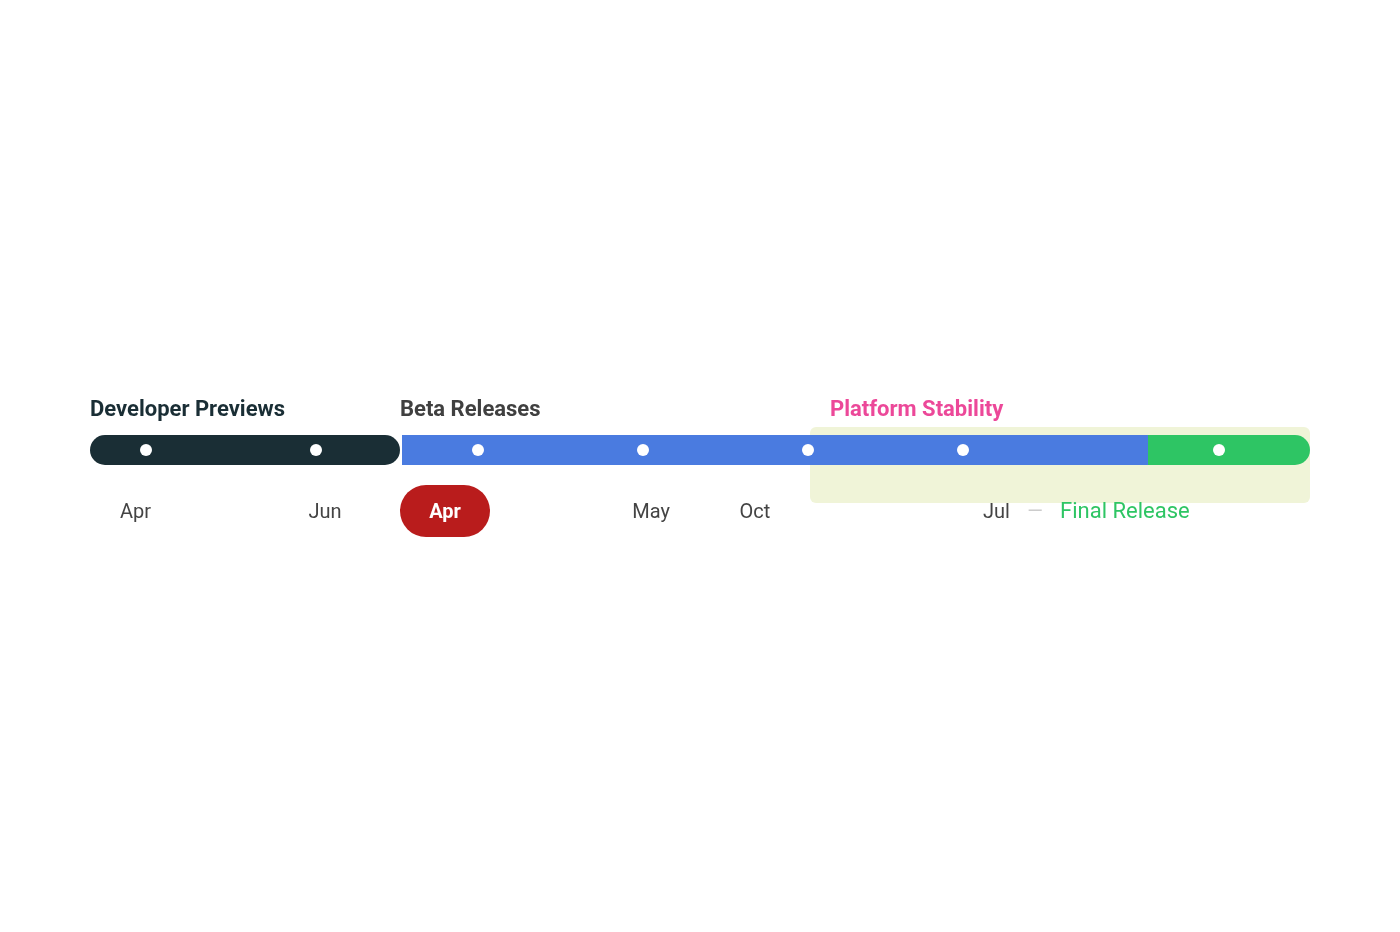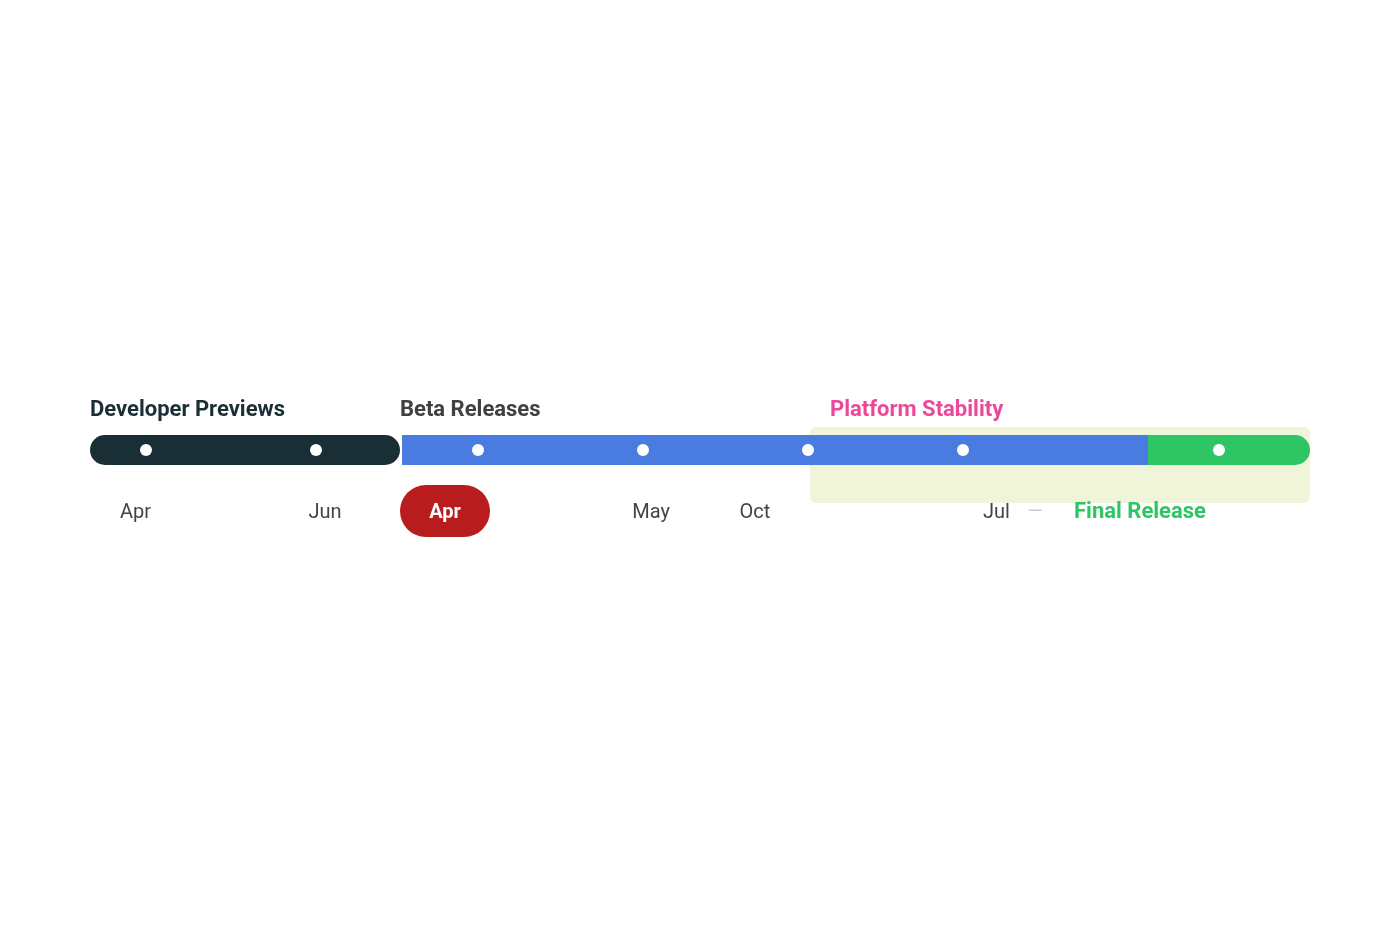--- a/index.html
+++ b/index.html
@@ -150,23 +150,23 @@
 
     .month-dash {
       width: 50px;
       text-align: center;
       color: #cccccc;
       font-size: 20px;
     }
 
     .month-final {
       width: 160px;
-      text-align: center;
+      text-align: left;
       color: #2ec564;
-      font-weight: 700;
+      font-weight: 400;
       font-size: 22px;
       padding-right: 0;
     }
 
     .track-beta-full {
       height: 30px;
       background: #4a7be0;
       display: flex;
       align-items: center;
       position: relative;

